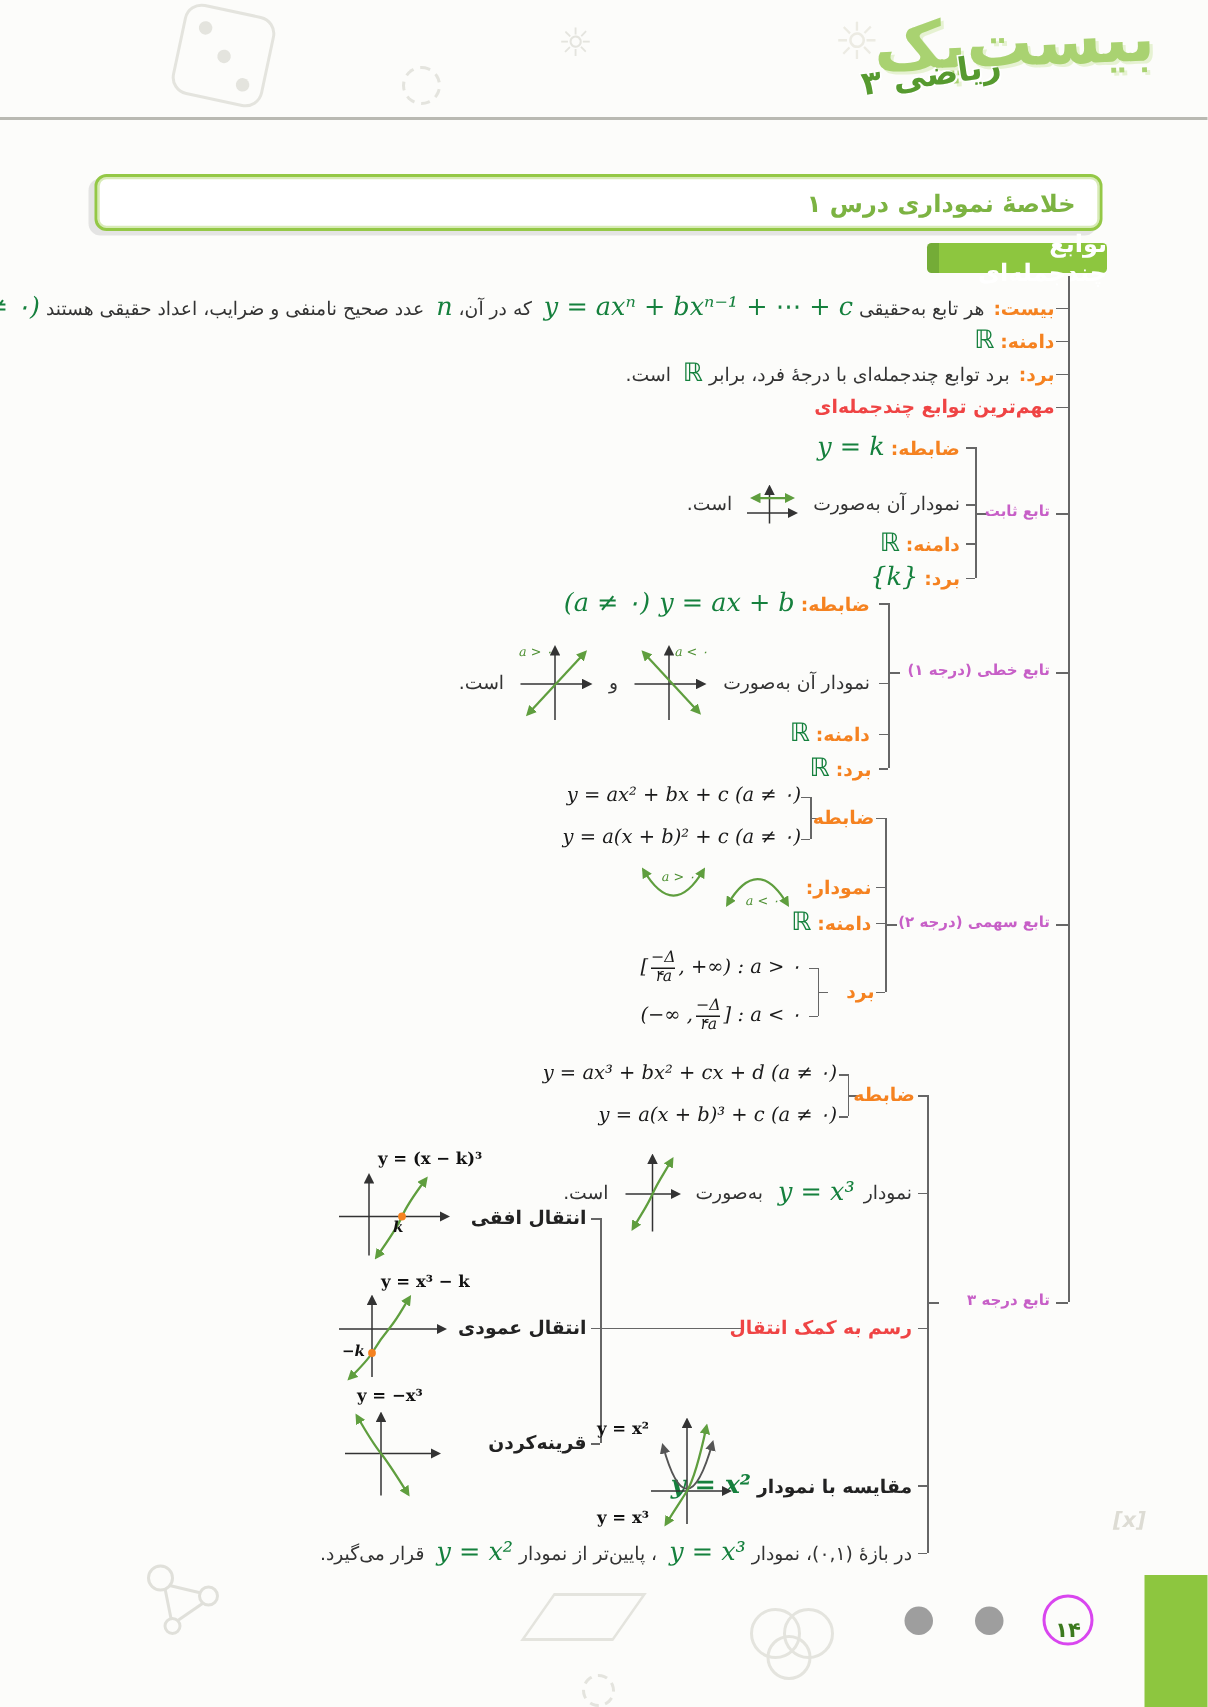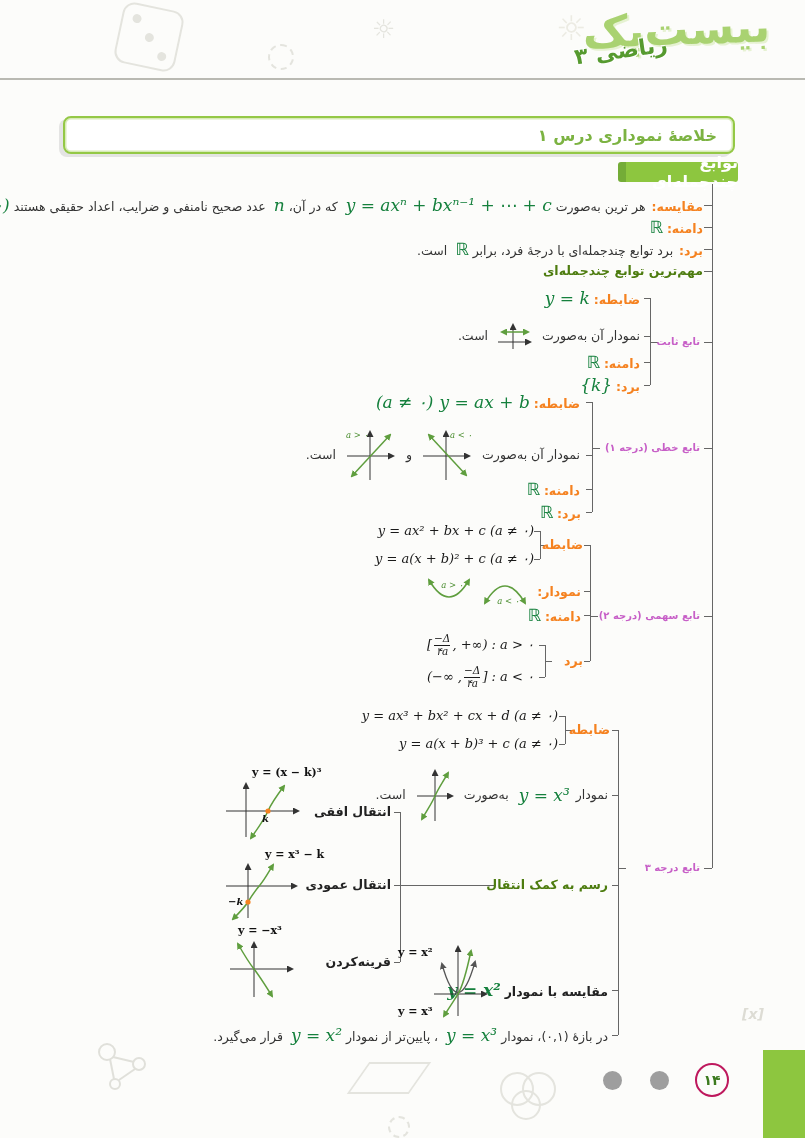--- a/index.html
+++ b/index.html
@@ -3,21 +3,21 @@
 <meta charset="utf-8">
 <style>
   *{margin:0;padding:0;box-sizing:border-box}
   html,body{width:805px;height:1138px}
   body{position:relative;background:#fcfcfa;font-family:"DejaVu Sans",sans-serif;overflow:hidden}
   .abs{position:absolute}
   .row{position:absolute;direction:rtl;white-space:nowrap;font-size:12.5px;color:#333;line-height:16px;text-align:right}
   .row>*{margin-inline-start:2px}
   .frow{display:flex;align-items:center;gap:6px}
   .lbl{font-weight:bold;color:#f58220}
-  .grn{font-weight:bold;color:#4d7c0f}
+  .grn{font-weight:bold;color:#ef4444}
   .blk{font-weight:bold;color:#222}
   .pnk{position:absolute;direction:rtl;white-space:nowrap;font-weight:bold;color:#c75fc7;font-size:10px;line-height:16px}
   .olabel{position:absolute;direction:rtl;white-space:nowrap;font-weight:bold;color:#f58220;font-size:12.5px;line-height:16px}
   .blabel{position:absolute;direction:rtl;white-space:nowrap;font-weight:bold;color:#222;font-size:12.5px;line-height:16px}
   .math{direction:ltr;unicode-bidi:isolate;font-family:"DejaVu Serif","DejaVu Sans",serif;font-style:italic;font-size:17px;color:#15803d}
   .bmath{font-weight:bold}
   .fml{position:absolute;direction:ltr;white-space:nowrap;font-family:"DejaVu Serif","DejaVu Sans",serif;font-style:italic;font-size:13px;color:#1a1a1a;line-height:16px}
   .frac{display:inline-flex;flex-direction:column;align-items:center;line-height:1.1;font-size:10.5px;vertical-align:middle;margin:0 2px}
   .frac .den{border-top:1px solid #1a1a1a;padding:0 2px}
   .gwrap{position:relative;display:inline-block;flex:0 0 auto}
@@ -118,22 +118,22 @@
     <line x1="566" y1="730.5" x2="572" y2="730.5"></line>
     <line x1="400.5" y1="812" x2="400.5" y2="962"></line>
     <line x1="394" y1="812.5" x2="400" y2="812.5"></line>
       <line x1="394" y1="885.5" x2="400" y2="885.5"></line>
     <line x1="394" y1="962.5" x2="400" y2="962.5"></line>
       <line x1="401" y1="885.5" x2="494" y2="885.5"></line>
   </g>
 </svg>
 
 <div class="row" style="top:197px;right:100px">
-  <b class="lbl">مقایسه:</b>
-  <span>هر ترین به‌صورت</span>
+  <b class="lbl">بیست:</b>
+  <span>هر تابع به‌حقیقی</span>
   <span class="math">y = axⁿ + bxⁿ⁻¹ + ⋯ + c</span>
   <span>که در آن،</span>
   <span class="math">n</span>
   <span>عدد صحیح نامنفی و ضرایب، اعداد حقیقی هستند</span>
   <span class="math">(a ≠ ۰)</span>
   <span>.</span>
 </div>
 <div class="row" style="top:219px;right:100px">
   <b class="lbl">دامنه:</b>
   <span class="math">ℝ</span>
@@ -327,21 +327,21 @@
     </defs>
     <line x1="24" y1="58" x2="24" y2="5" stroke="#333" marker-end="url(#ab-t1)"></line>
     <line x1="4" y1="32" x2="76" y2="32" stroke="#333" marker-end="url(#ab-t1)"></line>
     <path d="M29,59 C39,45 43,39 46,32 C49,25 53,19 62,7" fill="none" stroke="#5f9e3e" stroke-width="1.5" marker-start="url(#ag-t1)" marker-end="url(#ag-t1)"></path>
     <circle cx="46" cy="32" r="2.6" fill="#f58220"></circle>
   </svg>
   <span class="gmark" style="left:40px;top:47px">k</span>
 </div>
 
 <div class="abs" style="left:222px;top:848px;width:104px;height:76px">
-  <span class="gfml" style="left:43px;top:0">y = x³ − k</span>
+  <span class="gfml" style="left:32px;top:0">y = x³ − k</span>
   <svg width="78" height="62" style="position:absolute;left:0;top:12px">
     <defs>
       <marker id="ab-t2" markerWidth="7" markerHeight="7" refX="5" refY="3.5" orient="auto-start-reverse" markerUnits="userSpaceOnUse">
           <path d="M0,0L7,3.5L0,7Z" fill="#333"></path>
         </marker>
       <marker id="ag-t2" markerWidth="7" markerHeight="7" refX="5" refY="3.5" orient="auto-start-reverse" markerUnits="userSpaceOnUse">
           <path d="M0,0L7,3.5L0,7Z" fill="#5f9e3e"></path>
         </marker>
     </defs>
     <line x1="26" y1="58" x2="26" y2="5" stroke="#333" marker-end="url(#ab-t2)"></line>
@@ -396,18 +396,18 @@
 </div>
 
 <div class="row" style="top:1027px;right:195px">
   <span>در بازهٔ (۰,۱)، نمودار</span>
   <span class="math">y = x³</span>
   <span>، پایین‌تر از نمودار</span>
   <span class="math">y = x²</span>
   <span>قرار می‌گیرد.</span>
 </div>
 
-<div class="abs" style="left:695px;top:1063px;width:34px;height:34px;border:2px solid #be185d;border-radius:50%;display:flex;align-items:center;justify-content:center">
+<div class="abs" style="left:695px;top:1063px;width:34px;height:34px;border:2px solid #d946ef;border-radius:50%;display:flex;align-items:flex-end;justify-content:center">
   <span style="font-size:14px;font-weight:bold;color:#3c7a1e">۱۴</span>
 </div>
 <div class="abs" style="left:650px;top:1071px;width:19px;height:19px;border-radius:50%;background:#9e9e9e"></div>
 <div class="abs" style="left:603px;top:1071px;width:19px;height:19px;border-radius:50%;background:#9e9e9e"></div>
 <div class="abs" style="left:763px;top:1050px;width:42px;height:88px;background:#8dc63f"></div>
 
 </body></html>

